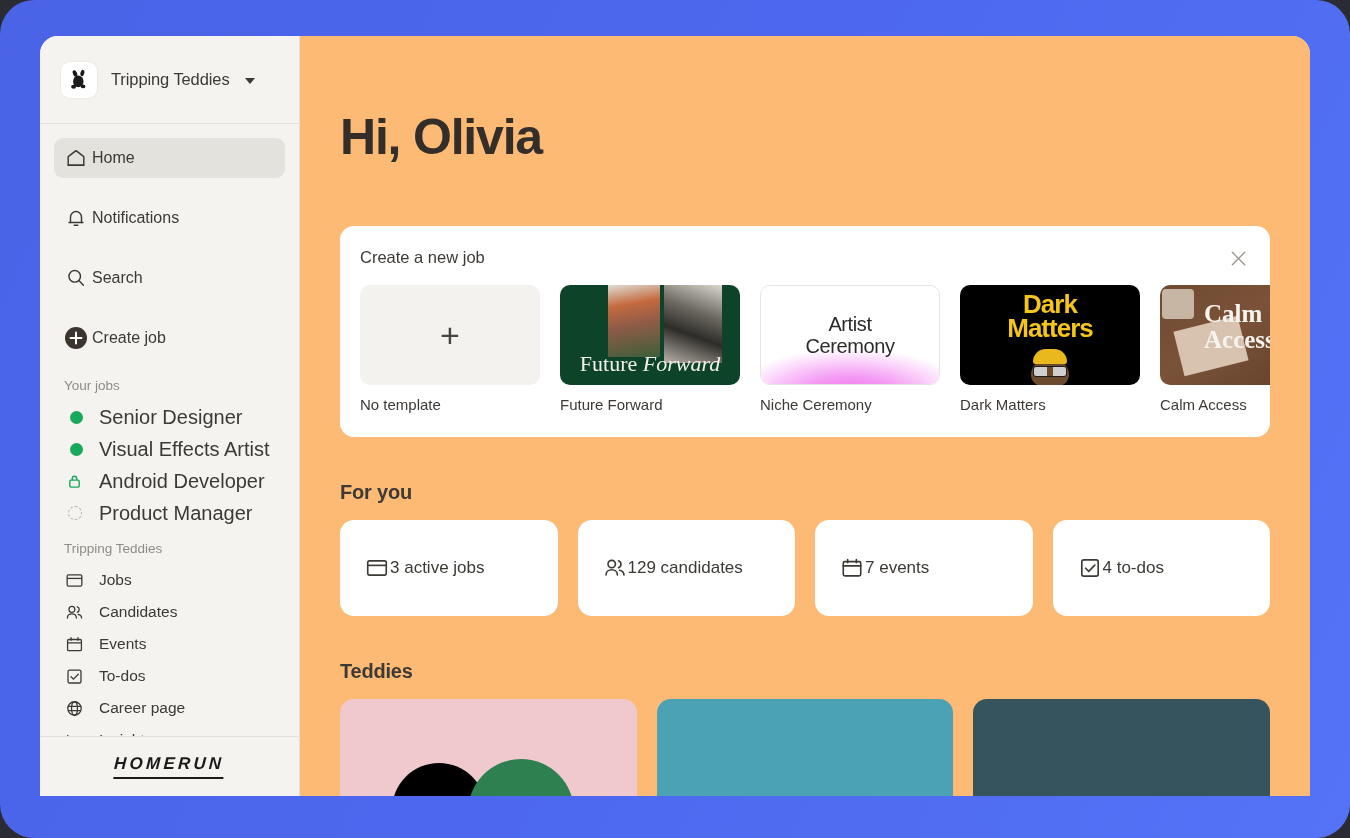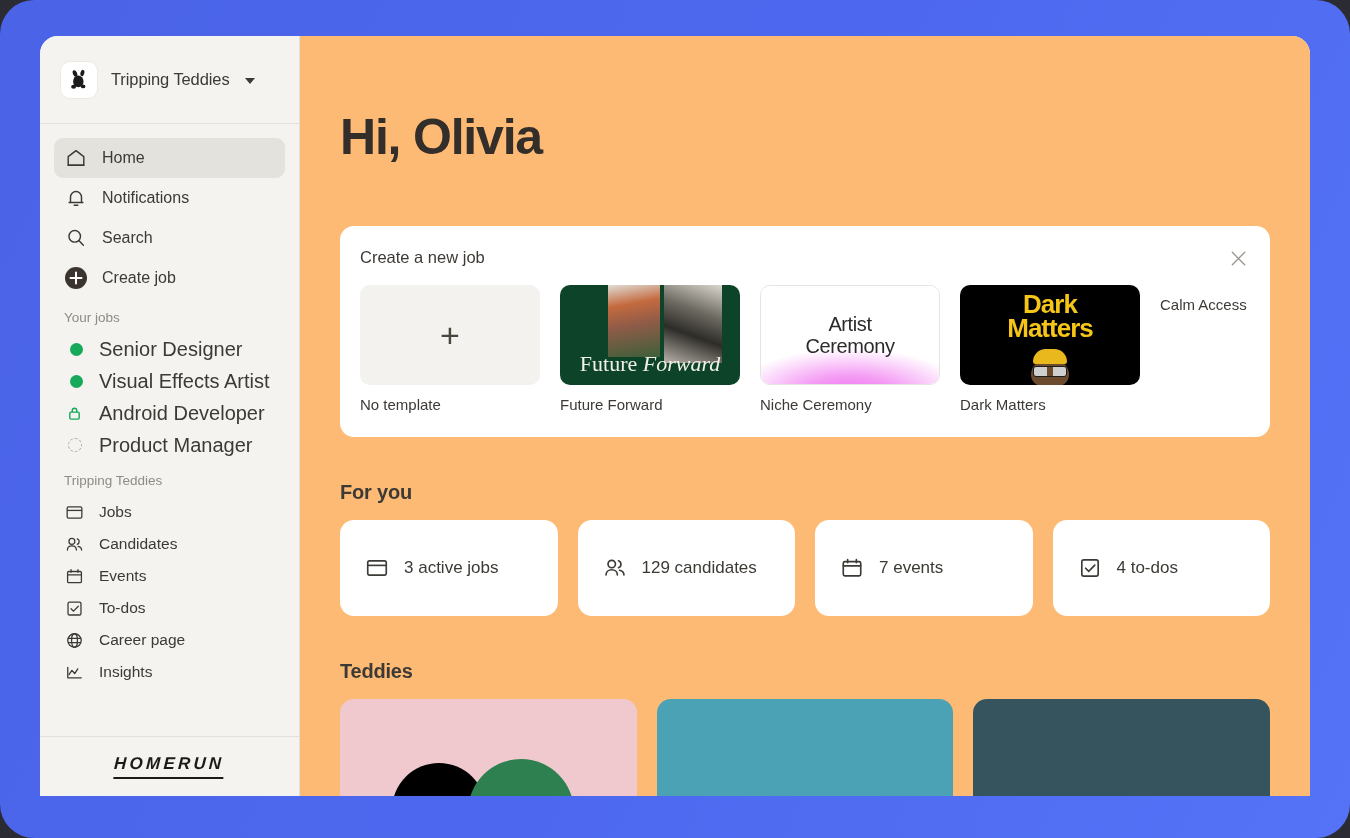--- a/index.html
+++ b/index.html
@@ -66,26 +66,26 @@
     border-top: 6px solid #3d3a35;
     margin-left: 2px; margin-top: 2px;
   }
 
   .nav-scroll {
     flex: 1;
     padding: 14px 14px 0 14px;
     overflow: hidden;
   }
   .nav-item {
-    display: flex; align-items: center; gap: 14px;
+    display: flex; align-items: center; gap: 4px;
     height: 40px; padding: 0 10px;
     border-radius: 9px;
     color: #3d3a35; font-size: 16px;
     cursor: pointer;
-    margin-bottom: 0;
+    margin-bottom: 20px;
   }
   .nav-item.active { background: #e4e2dc; }
   .nav-icon { width: 24px; height: 24px; flex-shrink: 0; display:flex; align-items:center; justify-content:center; }
   .nav-icon svg { display: block; }
 
   .section-label {
     font-size: 13.5px; color: #8f8c85;
     padding: 0 10px;
     margin-top: 12px; margin-bottom: 8px;
   }
@@ -245,21 +245,21 @@
     font-size: 20px; color: #3d3a35;
     margin-top: 44px; margin-bottom: 16px;
     letter-spacing: -0.2px;
   }
   .foryou-row { display: flex; gap: 20px; }
   .stat-card {
     flex: 1;
     height: 96px;
     background: #ffffff;
     border-radius: 14px;
-    display: flex; align-items: center; gap: 14px;
+    display: flex; align-items: center; 
     padding-left: 24px;
     cursor: pointer;
   }
   .stat-label { font-size: 17px; color: #3d3a35; }
   .stat-icon { width: 26px; height: 26px; flex-shrink: 0; display:flex; align-items:center; justify-content:center;}
 
   .guides-row { display: flex; gap: 20px; margin-top: 0; }
   .guide-card {
     flex: 1; height: 140px; border-radius: 14px;
     position: relative; overflow: hidden; cursor: pointer;
@@ -501,20 +501,30 @@
             <div class="dm-face">
               <div class="dm-head"></div>
                 <div class="dm-hat"></div>
                 <div class="dm-glasses"></div>
             </div>
           </div>
           <div class="template-label">Dark Matters</div>
         </div>
 
         <div class="template">
+          <div class="template-thumb tpl-calm">
+            <div class="calm-papers">
+              <div class="calm-p1"></div>
+                <div class="calm-p2"></div>
+            </div>
+            <div class="calm-title">
+              <div>Calm</div>
+              <div>Access</div>
+            </div>
+          </div>
           <div class="template-label">Calm Access</div>
         </div>
 
       </div>
     </section>
 
     <h2 class="section-heading">For you</h2>
     <div class="foryou-row">
 
       <div class="stat-card">

